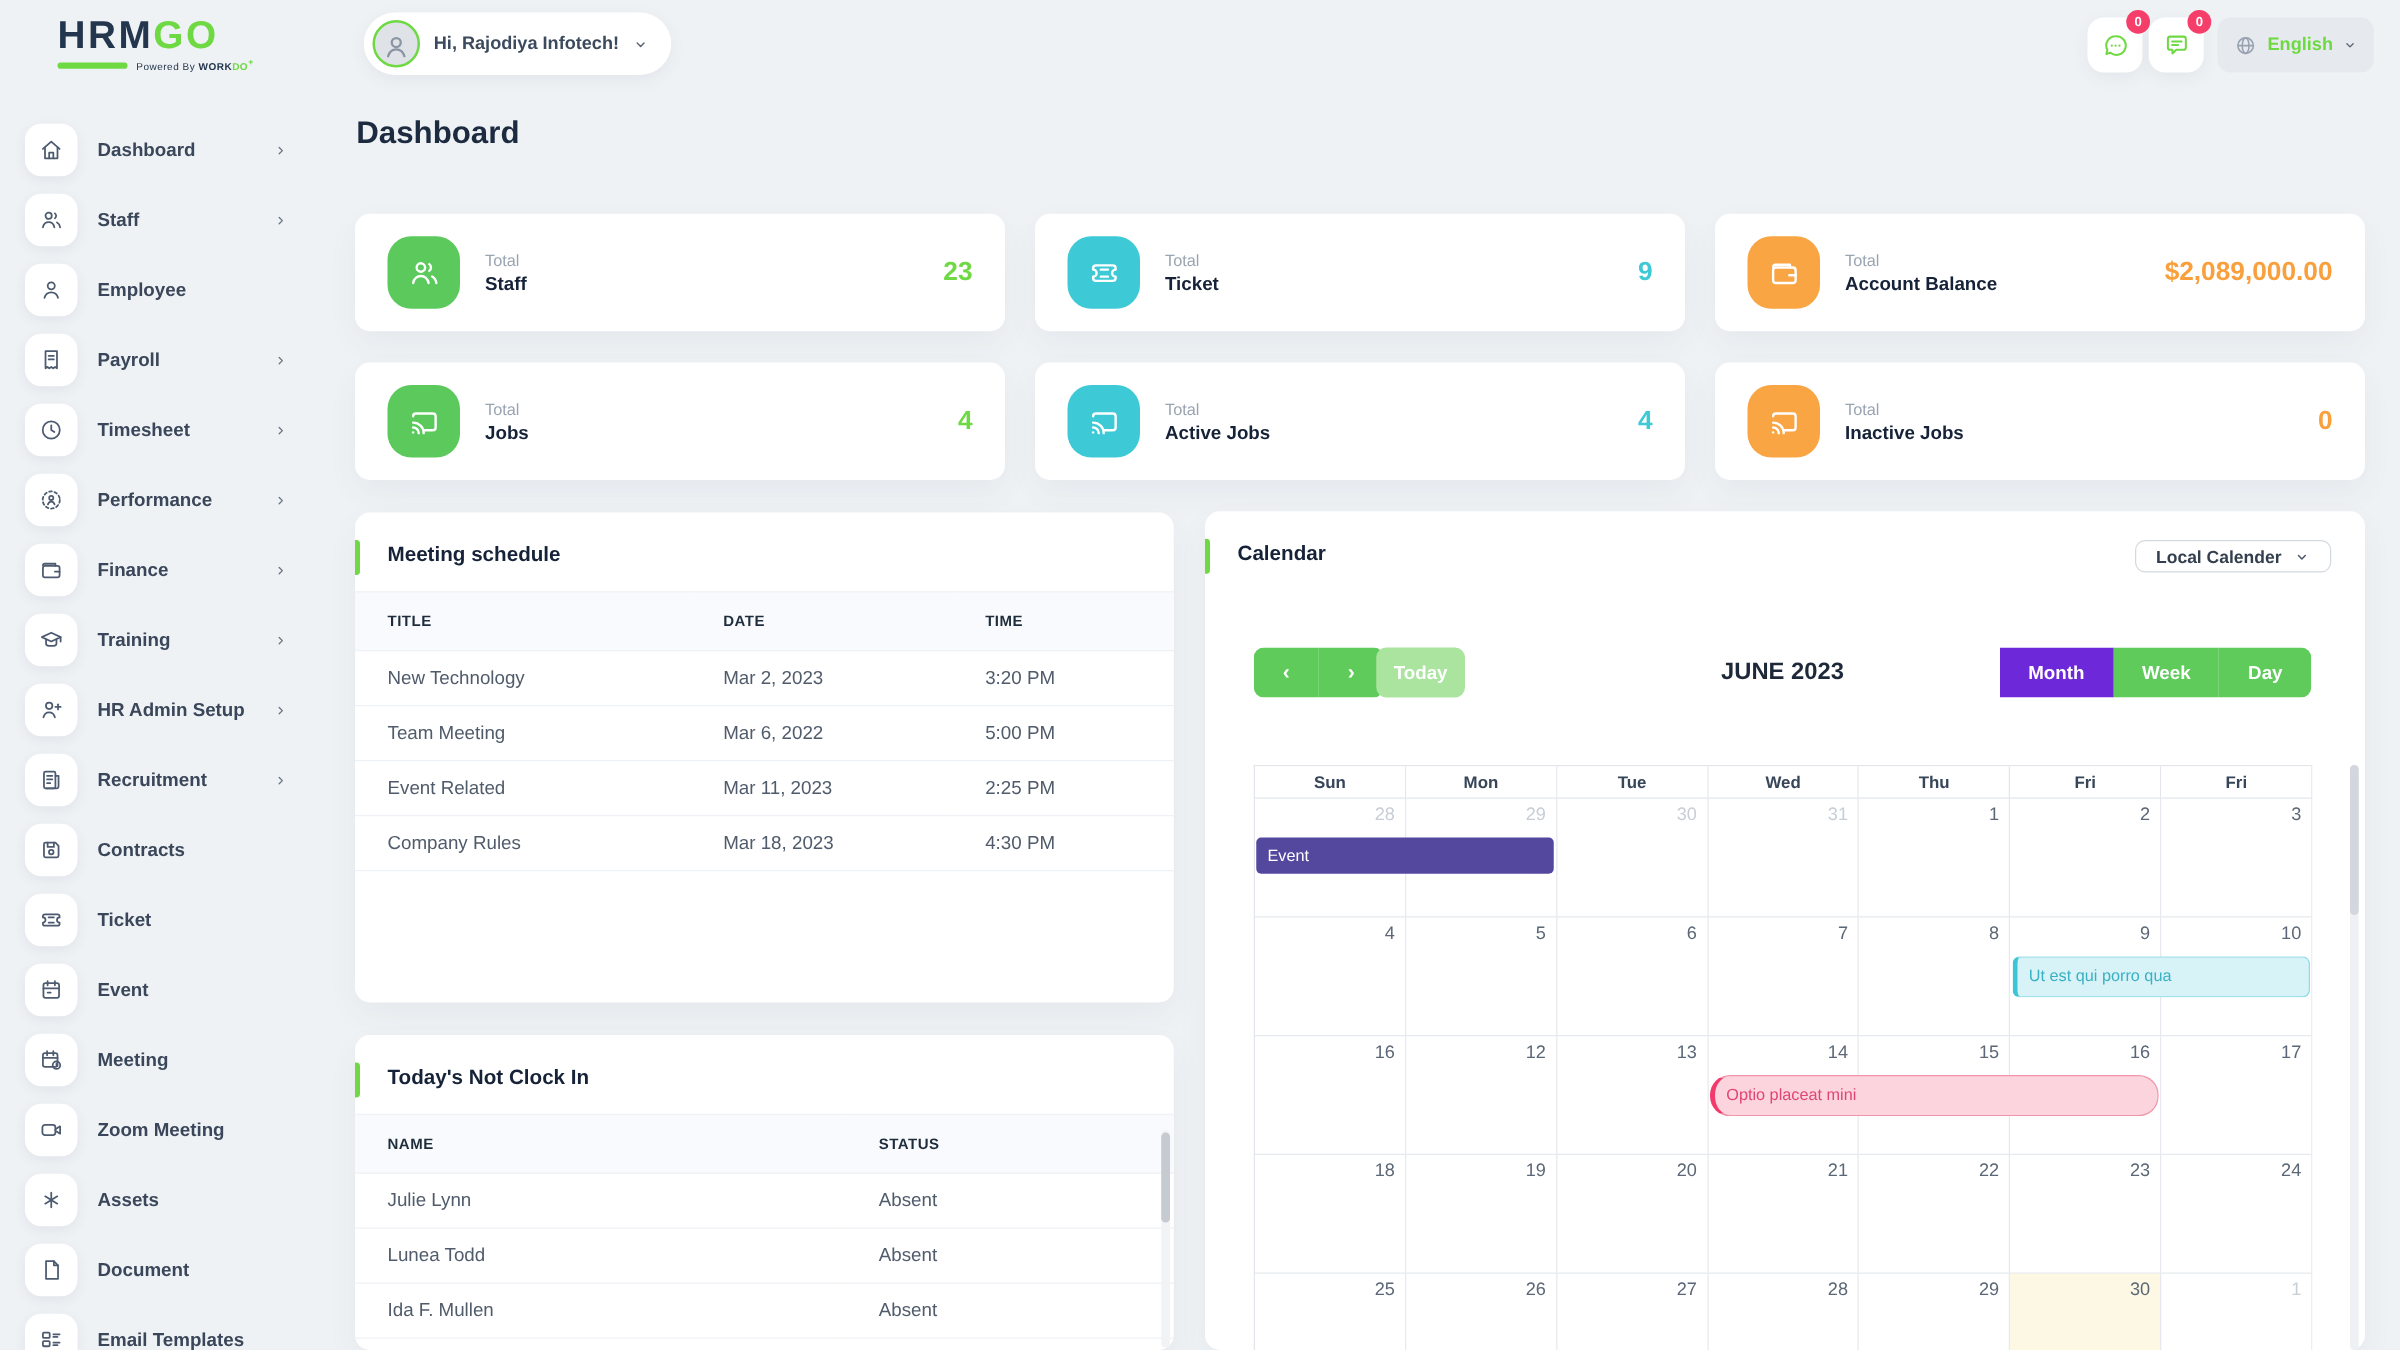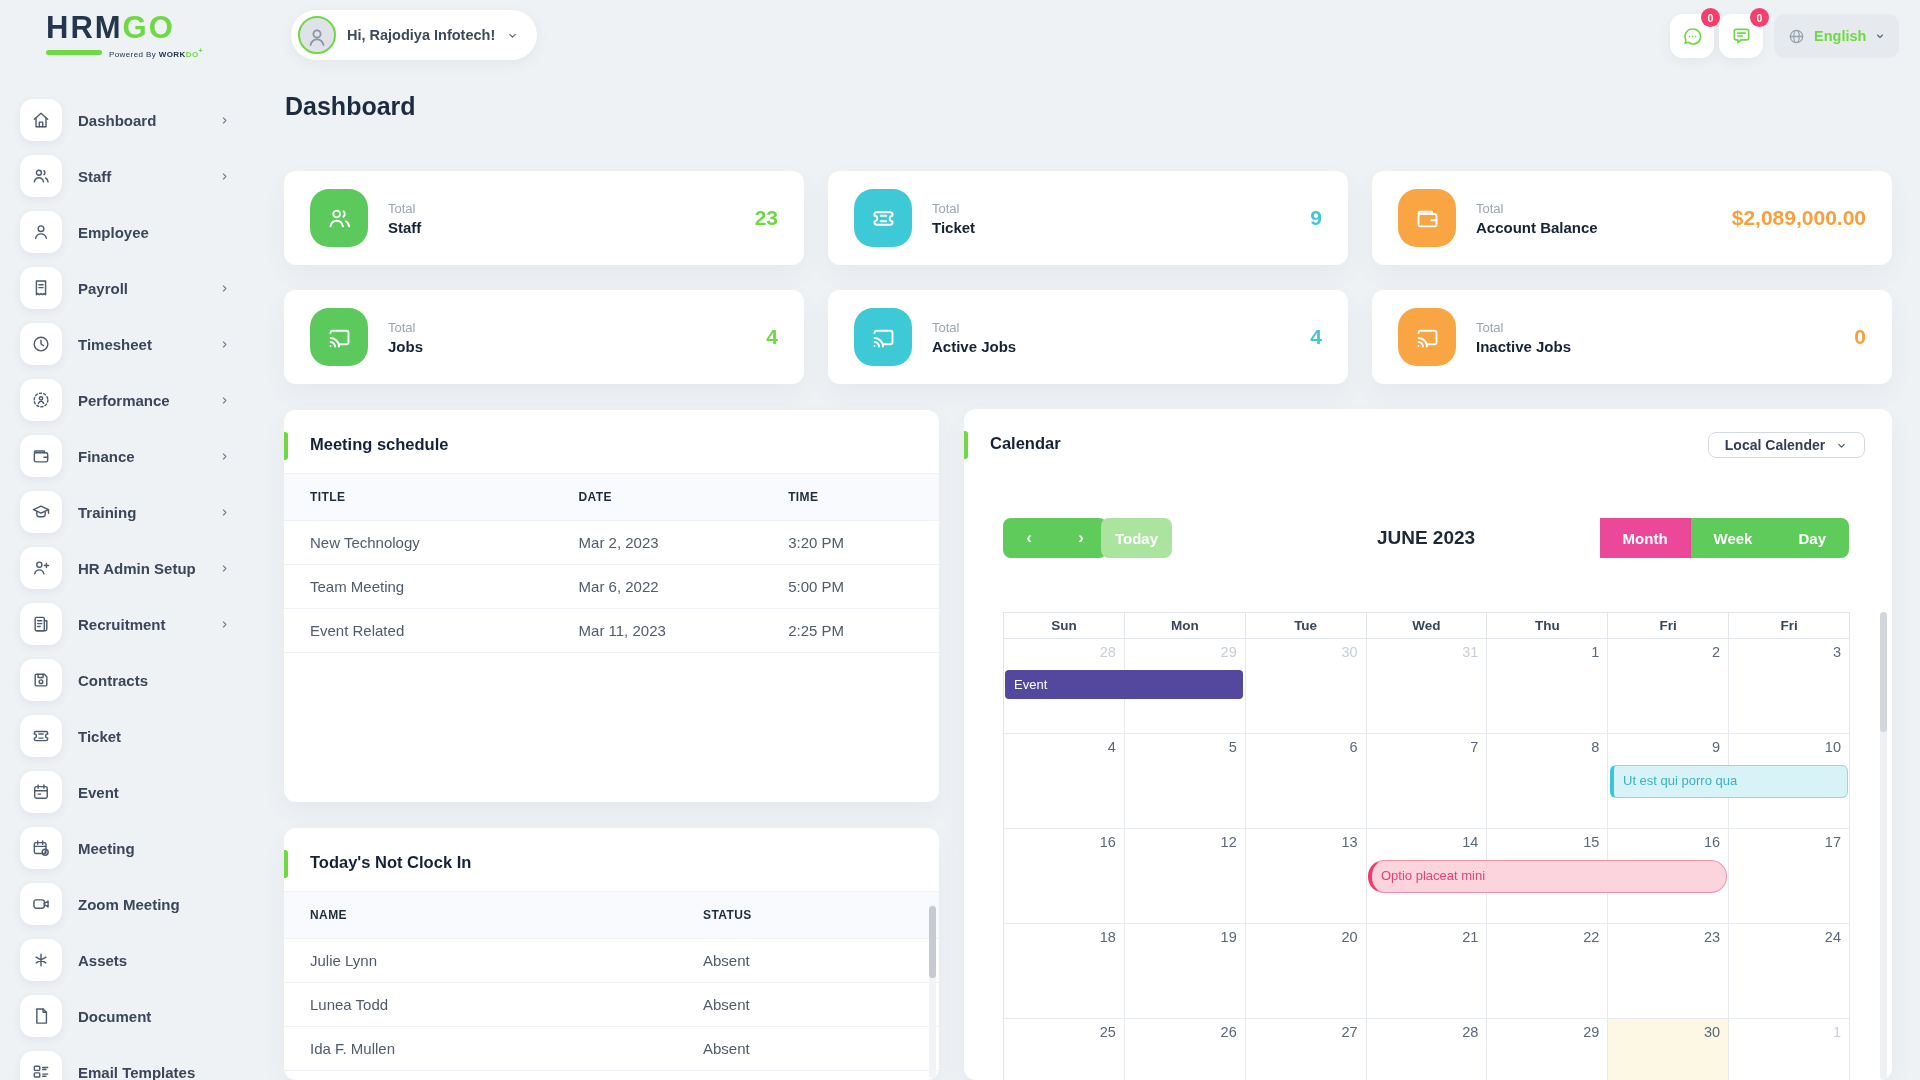--- a/index.html
+++ b/index.html
@@ -96,21 +96,21 @@
   .cal-select .chev{color:#4a5768;display:flex;}
   .cal-select .chev svg{width:13px;height:13px;stroke-width:2.2px;}
   .cal-toolbar{position:absolute;left:39px;right:43px;top:109px;height:40px;}
   .gbtn{border:none;font-family:inherit;background:#5ecb5a;color:#fff;font-size:15px;font-weight:600;cursor:pointer;}
   .nav-group{position:absolute;left:0;top:0;height:40px;width:104px;border-radius:8px;overflow:hidden;display:flex;}
   .nav-group .gbtn{width:52px;height:40px;font-size:17px;}
   .btn-today{position:absolute;left:98px;top:0;width:71px;height:40px;background:#abe49e;border-radius:8px;}
   .cal-title{position:absolute;left:0;right:0;top:9px;text-align:center;font-size:19px;font-weight:800;color:#1d2939;}
   .view-group{position:absolute;right:0;top:0;height:40px;border-radius:8px;overflow:hidden;display:flex;}
   .view-group .gbtn{height:40px;padding:0 23px;}
-  .view-group .gbtn.active{background:#ec4899;margin-left:40px;}
+  .view-group .gbtn.active{background:#6d28d9;margin-left:40px;}
 
   .cal-grid{position:absolute;left:39px;top:203px;width:847px;height:468px;overflow:hidden;
             display:grid;grid-template-columns:repeat(7,1fr);grid-template-rows:26px repeat(5,95px);
             border-top:1px solid #e2e6eb;border-left:1px solid #e2e6eb;}
   .cal-hcell{display:flex;align-items:center;justify-content:center;font-size:13.5px;font-weight:700;
              color:#38465a;border-right:1px solid #e2e6eb;border-bottom:1px solid #e2e6eb;background:#fff;}
   .cal-cell{border-right:1px solid #e6eaee;border-bottom:1px solid #e6eaee;text-align:right;
             padding:5px 8px 0 0;font-size:14.5px;color:#5b6776;cursor:pointer;}
   .cal-cell.muted{color:#c7ced7;}
   .cal-cell.today{background:#fcf8e3;}
@@ -539,20 +539,25 @@
           </tr>
           <tr>
             <td>Team Meeting</td>
             <td>Mar 6, 2022</td>
             <td>5:00 PM</td>
           </tr>
           <tr>
             <td>Event Related</td>
             <td>Mar 11, 2023</td>
             <td>2:25 PM</td>
+          </tr>
+          <tr>
+            <td>Company Rules</td>
+            <td>Mar 18, 2023</td>
+            <td>4:30 PM</td>
           </tr>
         </tbody>
     </table>
   </section>
 
   <section class="card card-notclock">
     <div class="card-head">
       <span class="accent"></span>
       <span>Today's Not Clock In</span>
     </div>

